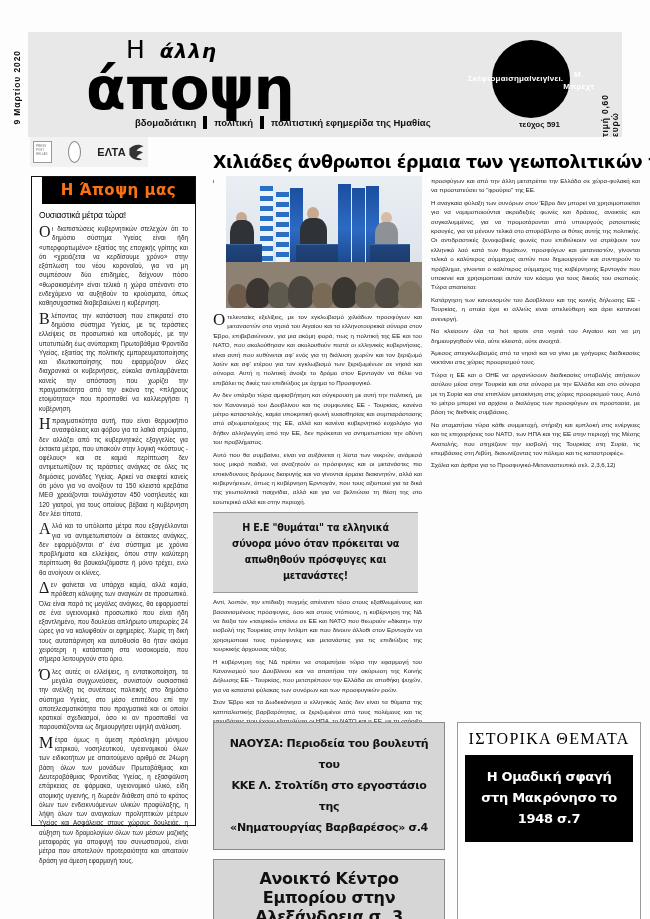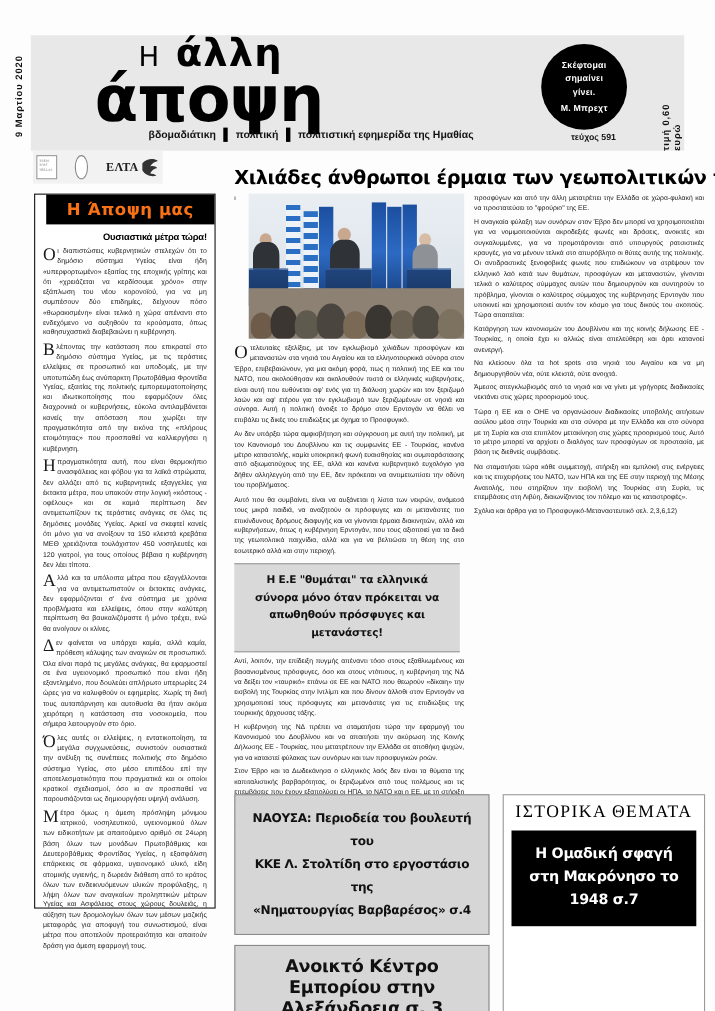--- a/index.html
+++ b/index.html
@@ -58,21 +58,21 @@
   .title-line1 {
     font-family: "DejaVu Sans", sans-serif;
     font-size: 27px;
     color: #000;
     letter-spacing: 1px;
     padding-left: 40px;
     line-height: 30px;
     white-space: nowrap;
   }
   .title-line1 .small-h { font-size: 25px; margin-right: 14px; }
-  .title-line1 .alli { font-weight: bold; font-size: 35px; }
+  .title-line1 .alli { font-weight: bold; font-size: 20px; font-style: italic; }
   .title-line2 {
     font-family: "DejaVu Sans", sans-serif;
     font-size: 58px;
     font-weight: bold;
     color: #000;
     line-height: 58px;
     margin-top: -6px;
     letter-spacing: -1px;
     white-space: nowrap;
   }
@@ -94,21 +94,20 @@
     background: #000;
   }
   .quote-circle {
     position: absolute;
     right: 52px; top: 8px;
     width: 78px; height: 78px;
     border-radius: 50%;
     background: #000;
     color: #fff;
     display: flex;
-    flex-direction: column;
     align-items: center;
     justify-content: center;
     text-align: center;
     font-size: 8px;
     line-height: 12px;
     font-weight: bold;
     letter-spacing: 0.2px;
   }
   .quote-circle .author { margin-top: 3px; }
   .issue-no {
@@ -122,21 +121,20 @@
   
   .logo-strip {
     position: absolute;
     left: 30px; top: 137px;
     width: 118px; height: 30px;
     background: #f2f2f2;
     display: flex;
     align-items: center;
     gap: 16px;
     padding: 2px 3px;
-    font-family: Liberation Serif, serif;
   }
   .logo-cert {
     width: 30px; height: 22px;
     border: 1px solid #999;
     background: #fff;
     font-size: 3px;
     color: #777;
     padding: 2px;
     line-height: 4px;
     overflow: hidden;
@@ -198,23 +196,23 @@
     text-align: center;
     font-family: "DejaVu Sans", sans-serif;
     font-size: 15px;
     font-weight: bold;
     padding: 4px 0 5px;
     letter-spacing: 0.5px;
     margin-left: 10px;
   }
   .editorial-body { padding: 6px 7px 4px; }
   .editorial-subtitle {
-    text-align: right;
+    text-align: left;
     font-size: 8.5px;
-    font-weight: bold;
+    font-weight: normal;
     color: #000;
     margin-bottom: 4px;
     letter-spacing: -0.2px;
   }
   .edit-para {
     font-size: 6.3px;
     line-height: 9.3px;
     text-align: justify;
     color: #1a1a1a;
     margin-bottom: 3px;

